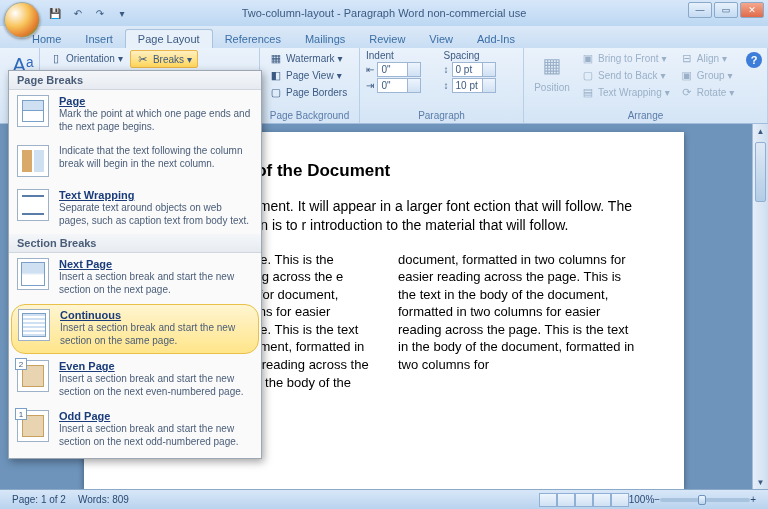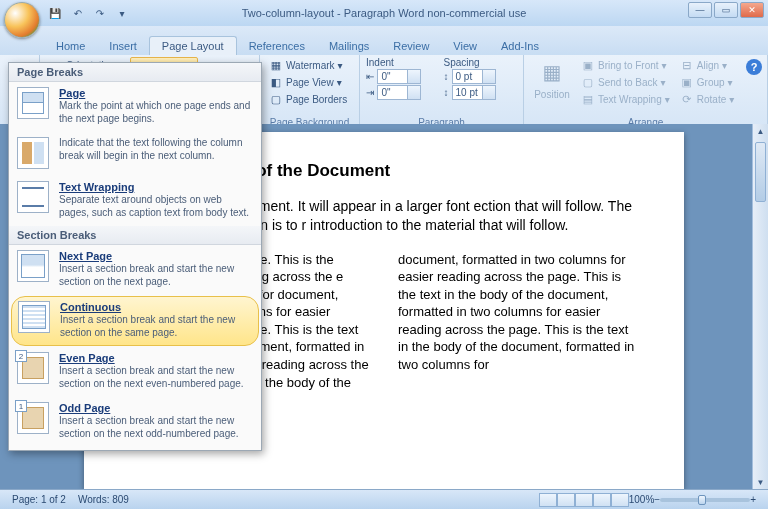--- a/index.html
+++ b/index.html
@@ -9,21 +9,21 @@
 .titlebar { height: 26px; background: linear-gradient(#d7e7f9,#bcd7f2); display: flex; align-items: center; font-size: 11px; color: #3b5a82; position: relative; }
 .office-btn { width: 36px; height: 36px; border-radius: 50%; background: radial-gradient(circle at 30% 30%, #fff, #f8c35a 40%, #e37b2e 70%, #5a9e3e 85%, #2e6bbd); box-shadow: 0 1px 3px rgba(0,0,0,.4); position: absolute; left: 4px; top: 2px; z-index: 50; border: 1px solid #9aa; }
 .qat { margin-left: 48px; display: flex; gap: 6px; align-items: center; }
 .qat-btn { width: 16px; height: 16px; display: flex; align-items: center; justify-content: center; color: #3b5a82; font-size: 10px; }
 .title-text { position: absolute; left: 50%; transform: translateX(-50%); }
 .win-controls { position: absolute; right: 4px; top: 2px; display: flex; gap: 2px; }
 .win-btn { width: 24px; height: 16px; background: linear-gradient(#e8f1fb,#c4dbf3); border: 1px solid #8aa8c8; border-radius: 2px; font-size: 9px; display: flex; align-items: center; justify-content: center; color: #3b5a82; }
 .win-btn.close { background: linear-gradient(#f5a88e,#e06a4a); color: #fff; }
 
 
-.tabs { height: 29px; background: linear-gradient(#dce9f8,#c8ddf3); display: flex; align-items: flex-end; padding-left: 44px; font-size: 11px; color: #3b6ea5; }
+.tabs { height: 22px; background: linear-gradient(#dce9f8,#c8ddf3); display: flex; align-items: flex-end; padding-left: 20px; font-size: 11px; color: #3b6ea5; }
 .tab { padding: 3px 12px 3px; cursor: pointer; }
 .tab.active { background: #e8f0f9; border: 1px solid #a8c3dd; border-bottom: none; border-radius: 3px 3px 0 0; color: #3b5a82; }
 
 
 .ribbon { height: 76px; background: linear-gradient(#eaf2fb,#d5e5f6); border-bottom: 1px solid #a3bedd; display: flex; font-size: 10px; color: #3b5a82; position: relative; }
 .rg { border-right: 1px solid #b9cfe5; padding: 2px 6px 0; display: flex; flex-direction: column; justify-content: space-between; height: 100%; }
 .rg-label { text-align: center; font-size: 10px; color: #5a7ca8; padding-bottom: 2px; }
 .rg-body { display: flex; gap: 4px; flex: 1; align-items: flex-start; }
 .rbtn { display: flex; align-items: center; gap: 3px; padding: 1px 3px; white-space: nowrap; }
 .rbtn .ic { width: 14px; height: 14px; display: inline-flex; align-items: center; justify-content: center; font-size: 11px; }
@@ -48,21 +48,21 @@
 .scroll-v .arr { position: absolute; left: 0; right: 0; height: 14px; display: flex; align-items: center; justify-content: center; font-size: 8px; color: #3b5a82; }
 
 
 .status { position: absolute; bottom: 0; left: 0; right: 0; height: 20px; background: linear-gradient(#d8e7f8,#b9d3ee); border-top: 1px solid #8aa8c8; display: flex; align-items: center; font-size: 10px; color: #2b4a72; padding: 0 12px; gap: 12px; }
 .status .right { margin-left: auto; display: flex; align-items: center; gap: 0; }
 .view-btn { width: 18px; height: 14px; background: linear-gradient(#eef5fd,#d0e1f3); border: 1px solid #8fb0d4; }
 .zoom-slider { width: 90px; height: 4px; background: #a8c3dd; position: relative; border-radius: 2px; }
 .zoom-slider .knob { position: absolute; left: 38px; top: -3px; width: 8px; height: 10px; background: linear-gradient(#eef5fd,#bcd5ee); border: 1px solid #6d94bd; border-radius: 2px; }
 
 
-.breaks-panel { position: absolute; left: 8px; top: 62px; width: 254px; background: #fafafa; border: 1px solid #9ca8b4; box-shadow: 2px 3px 8px rgba(0,0,0,.35); z-index: 100; font-size: 11px; color: #1a3c7a; padding-bottom: 3px; }
+.breaks-panel { position: absolute; left: 8px; top: 70px; width: 254px; background: #fafafa; border: 1px solid #9ca8b4; box-shadow: 2px 3px 8px rgba(0,0,0,.35); z-index: 100; font-size: 11px; color: #1a3c7a; padding-bottom: 3px; }
 .bp-header { background: linear-gradient(#f4f6f9,#e7ebf1); padding: 3px 8px; font-weight: bold; color: #4a5d78; border-bottom: 1px solid #d0d6de; }
 .bp-item { display: flex; gap: 10px; padding: 5px 8px 7px; }
 .bp-item.hover { background: linear-gradient(#fff5d0,#ffe58a); border: 1px solid #e8c04a; border-radius: 14px; margin: 1px 2px; padding: 4px 6px 6px; }
 .bp-icon { width: 32px; height: 32px; flex-shrink: 0; border: 1px solid #9db1c8; background: #fff; position: relative; }
 .bp-text b { text-decoration: underline; display: block; margin-bottom: 1px; }
 .bp-text span { color: #4a5d78; font-size: 10px; line-height: 1.25; display: block; }
 
 .bp-icon::before, .bp-icon::after { content: ""; position: absolute; background: #5a7ca8; }
 .bp-icon.i-page::before { left: 4px; right: 4px; top: 4px; height: 10px; background: #cfe0f2; border: 1px solid #7aa0c8; }
 .bp-icon.i-page::after { left: 4px; right: 4px; bottom: 4px; height: 10px; background: #fff; border: 1px solid #7aa0c8; }

